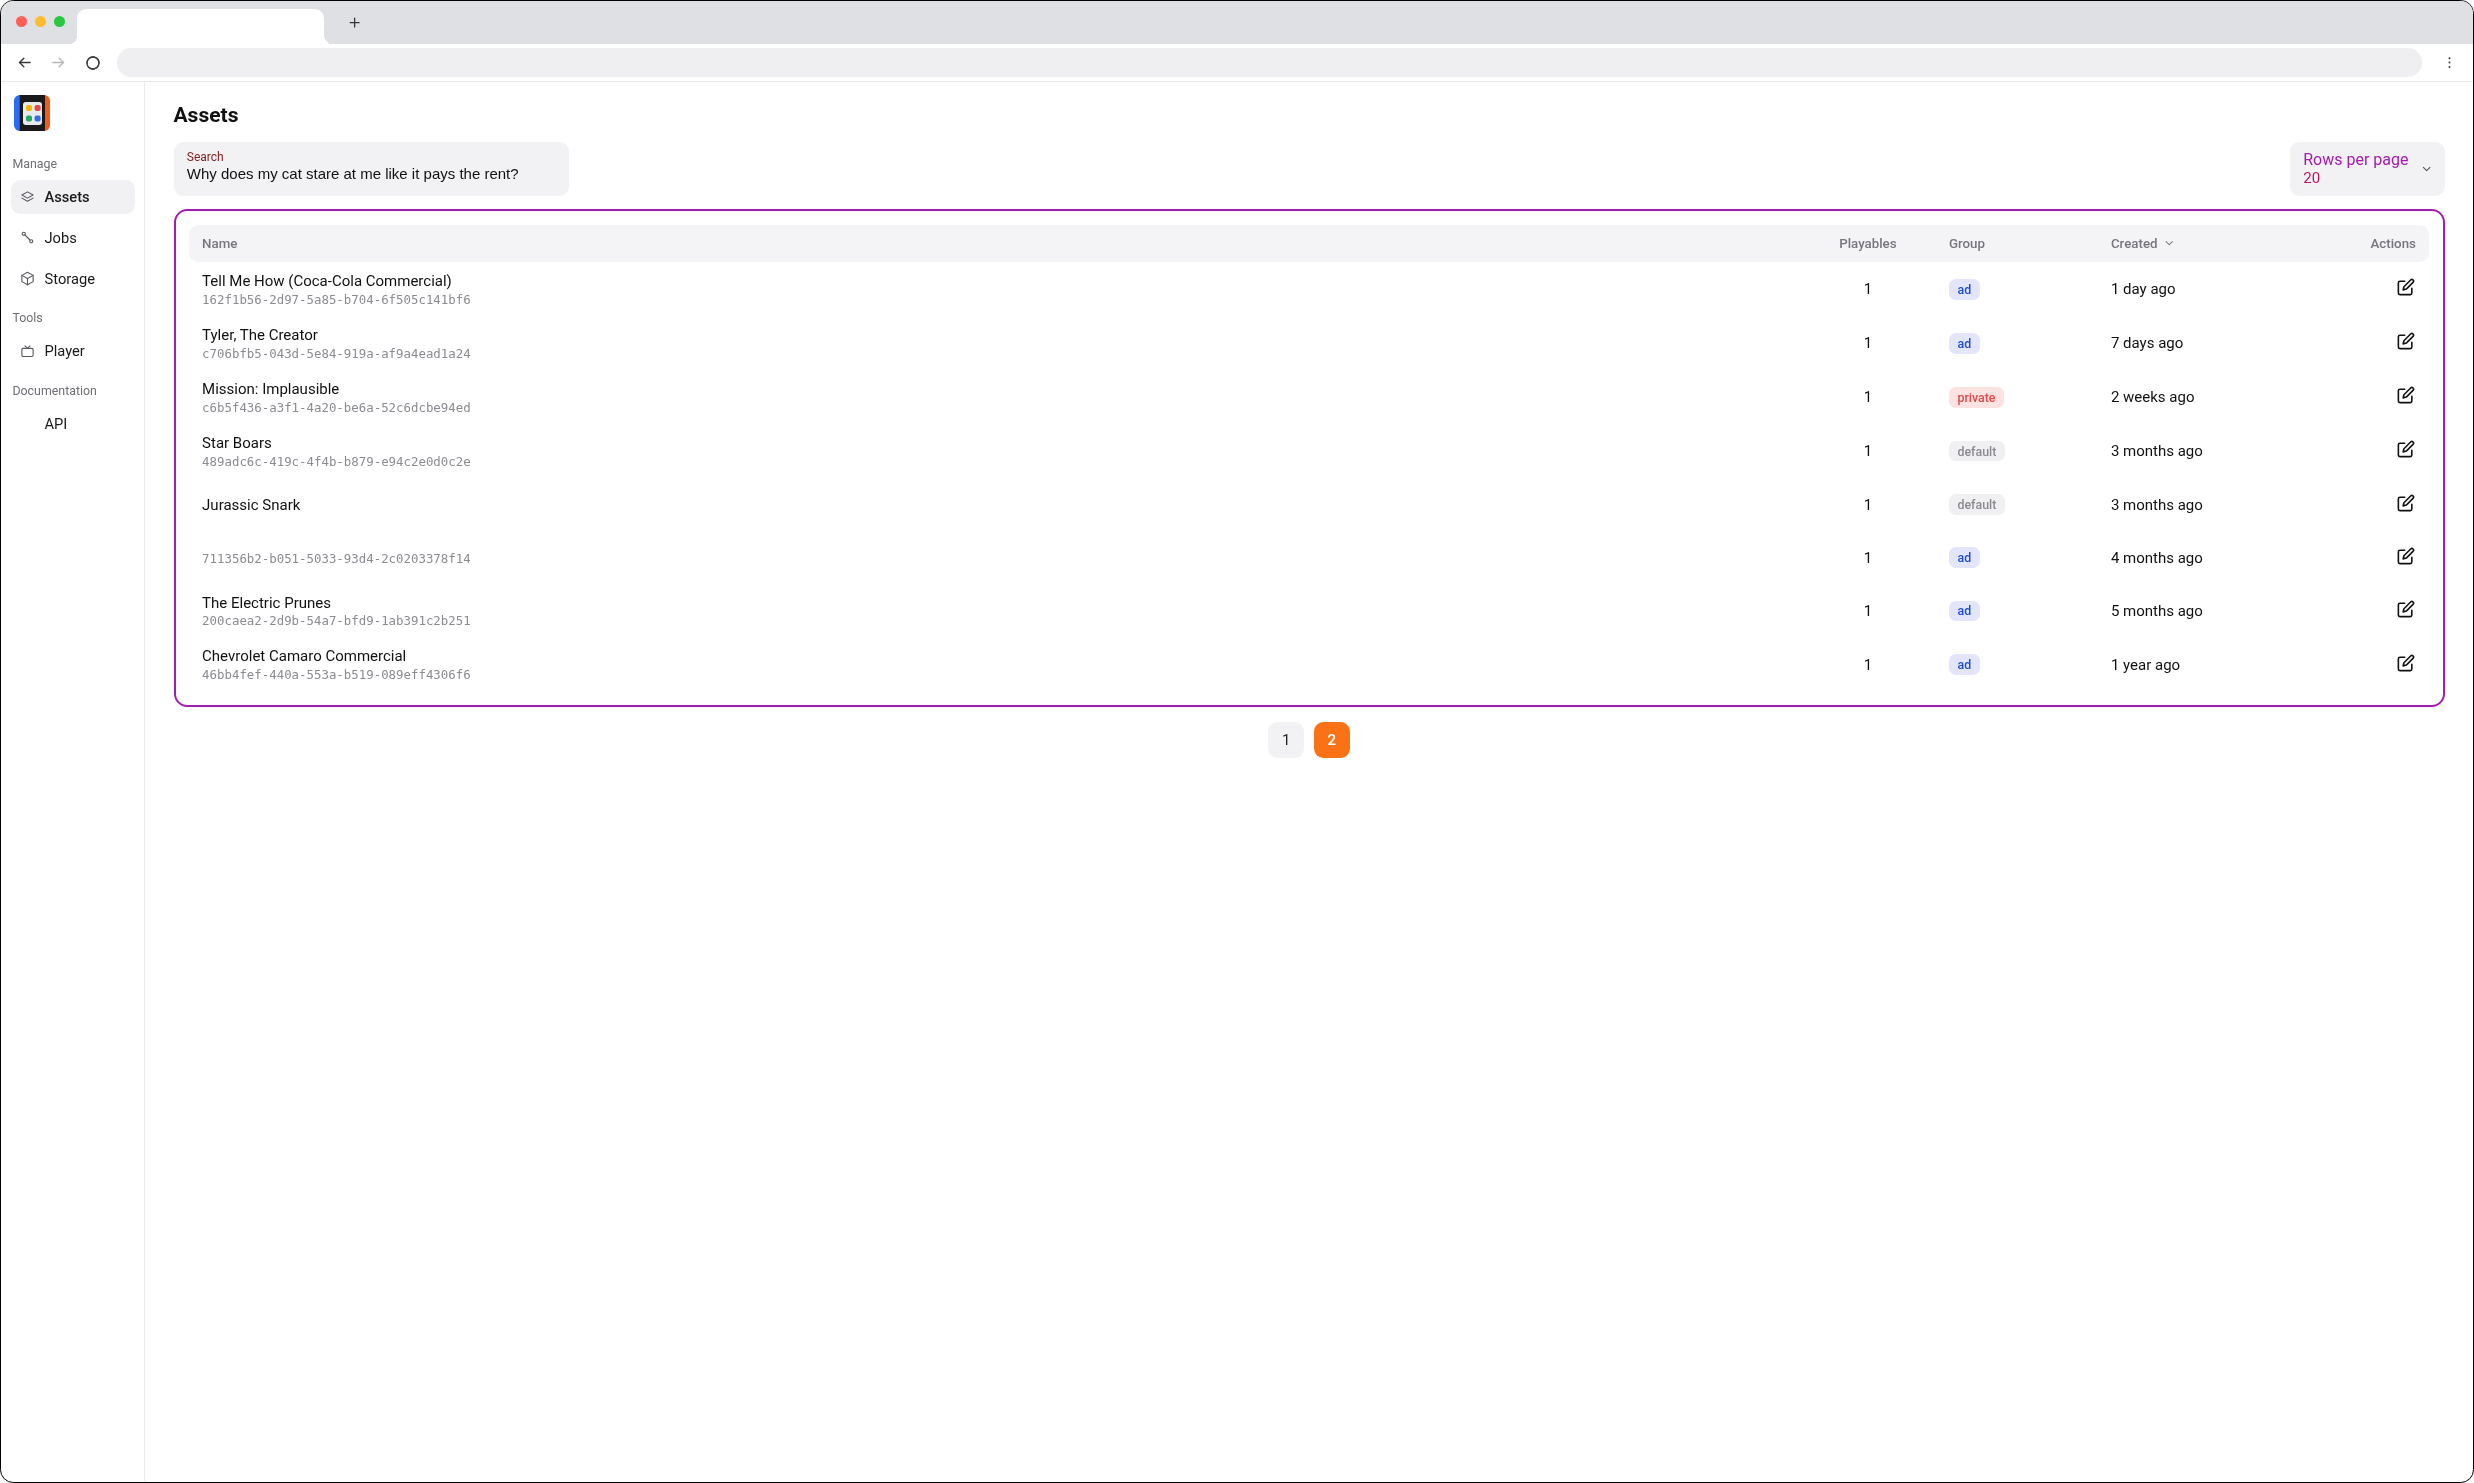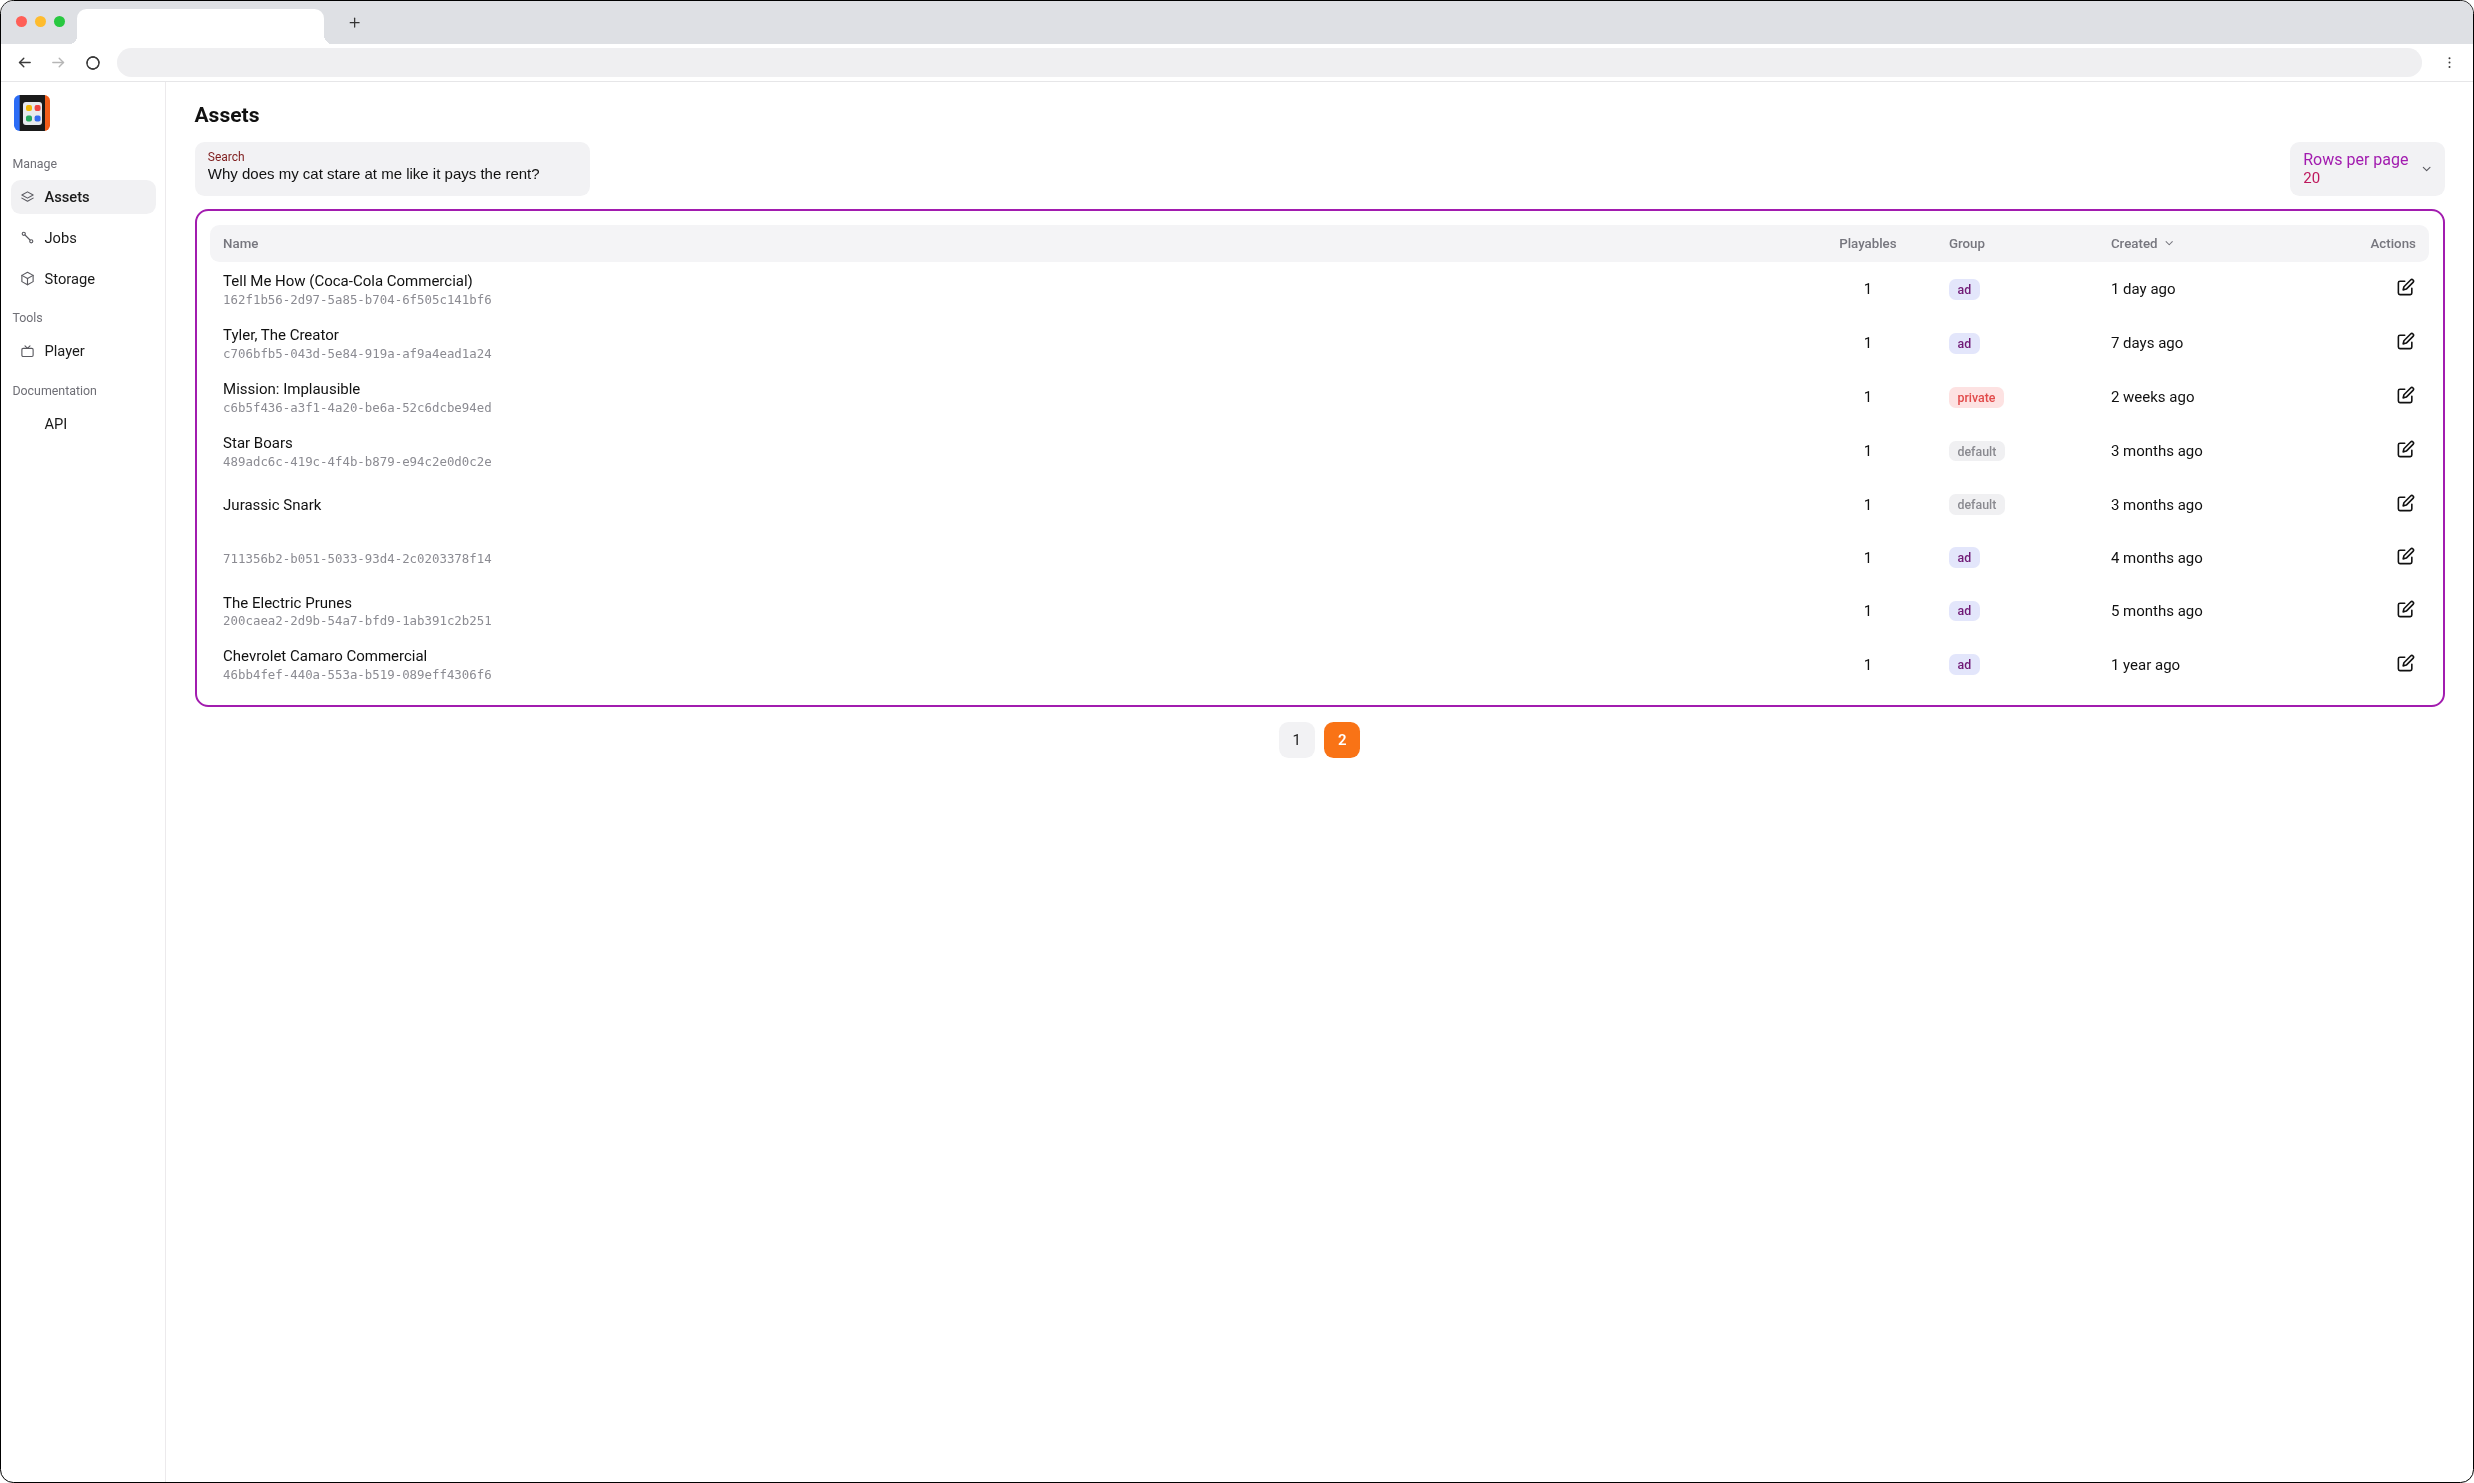--- a/index.html
+++ b/index.html
@@ -21,21 +21,21 @@
   .tab::after { right:-9.5px; }
   .newtab-btn { width:27px; height:27px; margin-left:17px; display:flex; align-items:center; justify-content:center; color:#333; align-self:center; font-size:17px; border-radius:5.7px; }
 
   .toolbar { background:#fff; height:38px; display:flex; align-items:center; padding:0 9.5px; gap:5.7px; border-bottom:1px solid #e6e6e8; }
   .tb-btn { width:28.5px; height:28.5px; display:flex; align-items:center; justify-content:center; color:#3a3a3a; border-radius:5.7px; }
   .tb-btn.disabled { color:#b6b6b6; }
   .omnibox { flex:1; background:#efeff1; height:28.5px; border-radius:14.3px; margin:0 7.6px 0 3.8px; }
 
   
   .app { flex:1; display:flex; min-height:0; }
-  .sidebar { width:165px; border-right:1px solid #eceaec; padding:11.4px 9.5px; display:flex; flex-direction:column; gap:7.6px; }
+  .sidebar { width:144px; border-right:1px solid #eceaec; padding:11.4px 9.5px; display:flex; flex-direction:column; gap:7.6px; }
   .logo { width:36px; height:36px; border-radius:5.7px; margin:1.9px 0 9.5px 3.8px; background:
       linear-gradient(#2b6cf6,#2b6cf6) left/5.7px 100% no-repeat,
       linear-gradient(#f25c19,#f25c19) right/5.7px 100% no-repeat,
       linear-gradient(#1a1a1a,#1a1a1a);
       position:relative; overflow:hidden; }
   .logo::after { content:""; position:absolute; left:8.6px; right:8.6px; top:6.7px; bottom:6.7px; background:#e8eaed; border-radius:2.9px; }
   .logo::before { content:""; position:absolute; left:11.4px; top:9.5px; width:6.7px; height:6.7px; background:#f2b705; border-radius:1.9px; z-index:2; box-shadow: 8.6px 0 0 #e44, 0 10.5px 0 #25a85f, 8.6px 10.5px 0 #356bf0; }
 
   .section-label { font-size:12.4px; color:#6f6f76; margin:7.6px 0 1.9px 1.9px; }
   .nav-item { display:flex; align-items:center; gap:9.5px; padding:7.6px 9.5px; border-radius:9.5px; font-size:14.7px; color:#1a1a1a; cursor:pointer; }
@@ -59,21 +59,21 @@
   .thead-row .th-created { display:flex; align-items:center; gap:5.7px; }
   .thead-row .th-actions { text-align:right; }
   .thead-row .th-playables { text-align:center; }
 
   .trow { display:grid; grid-template-columns: 1fr 162px 162px 200px 105px; padding:9.5px 13.3px; align-items:center; min-height:53px; }
   .cell-name .title { font-size:15px; color:#111; }
   .cell-name .subid { font-size:12.4px; color:#8b8b92; margin-top:1.9px; font-family: ui-monospace, SFMono-Regular, Menlo, monospace; letter-spacing:0; }
   .cell-playables { text-align:center; font-size:15px; }
   .cell-group { }
   .badge { display:inline-block; font-size:12.4px; padding:2.9px 8.6px; border-radius:6.7px; font-weight:500; }
-  .badge.ad { background:#e3e6fb; color:#701a75; }
+  .badge.ad { background:#e3e6fb; color:#1d4ed8; }
   .badge.private { background:#fde2e2; color:#e14a4a; }
   .badge.default { background:#f0f0f2; color:#8a8a90; }
   .cell-created { font-size:15px; }
   .cell-actions { text-align:right; }
   .edit-btn { width:21px; height:21px; display:inline-flex; align-items:center; justify-content:center; color:#111; }
 
   .pagination { display:flex; justify-content:center; gap:9.5px; margin-top:15px; }
   .page-btn { width:36px; height:36px; border-radius:9.5px; display:flex; align-items:center; justify-content:center; font-size:15px; background:#f2f2f4; color:#222; cursor:pointer; }
   .page-btn.active { background:#f97316; color:#fff; font-weight:600; }
 

